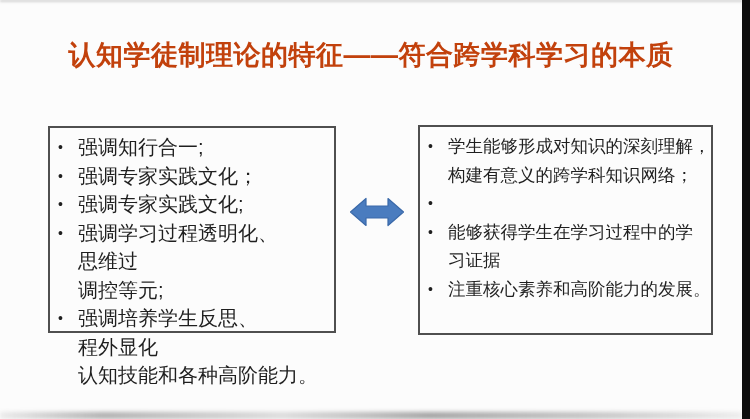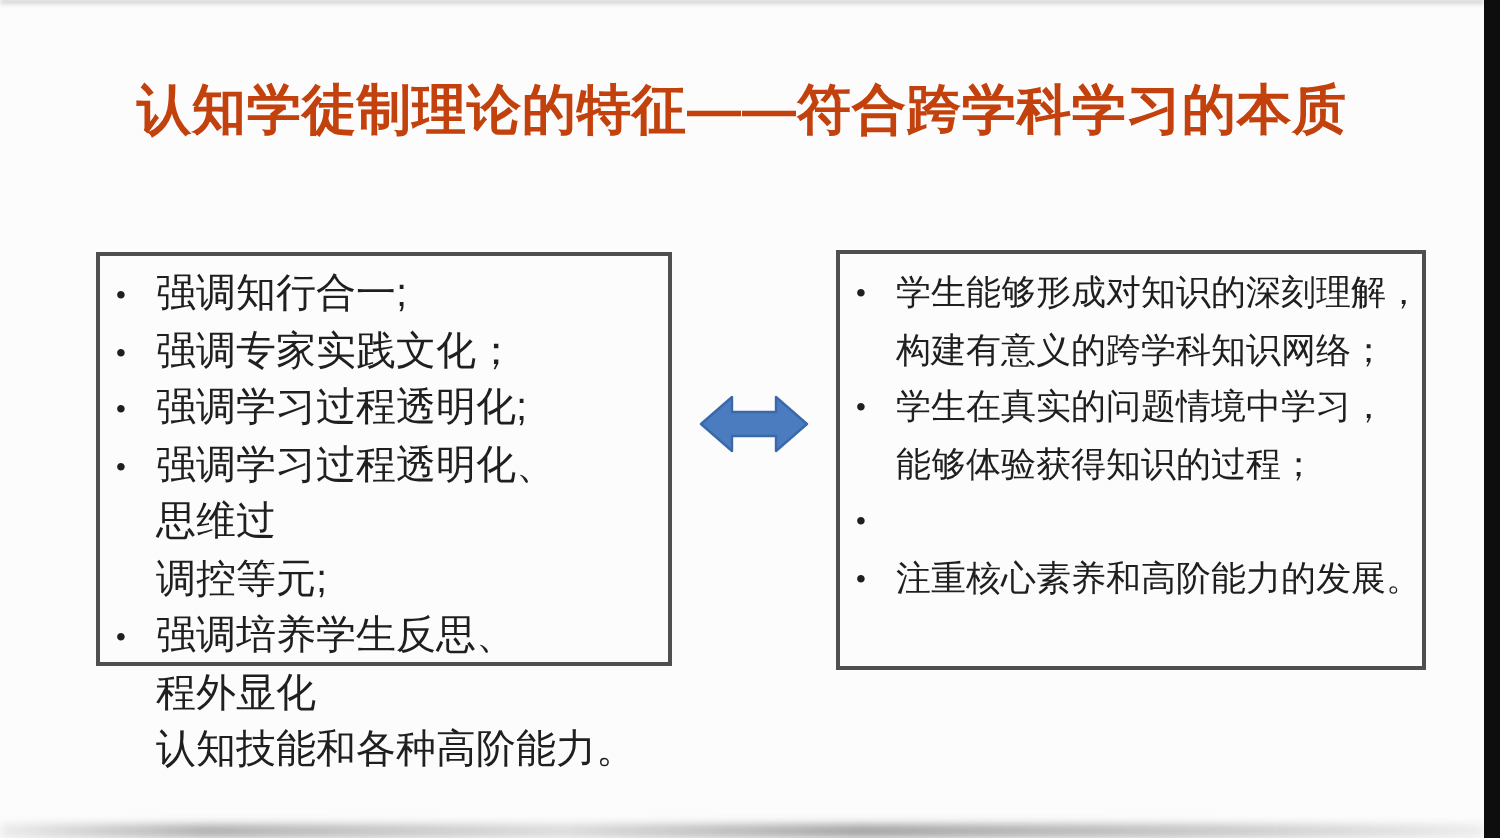--- a/index.html
+++ b/index.html
@@ -105,21 +105,21 @@
       <li>
         <span class="blt">•</span>
         <span class="txt">强调知行合一;</span>
       </li>
       <li>
         <span class="blt">•</span>
         <span class="txt">强调专家实践文化；</span>
       </li>
       <li>
         <span class="blt">•</span>
-        <span class="txt">强调学习过程透明化;</span>
+        <span class="txt">强调专家实践文化;</span>
       </li>
       <li>
         <span class="blt">•</span>
         <span class="txt">强调学习过程透明化、思维过
 调控等元;</span>
       </li>
       <li>
         <span class="blt">•</span>
         <span class="txt">强调培养学生反思、程外显化
 认知技能和各种高阶能力。</span>
@@ -133,25 +133,25 @@
 
   <div class="box right">
     <ul>
       <li>
         <span class="blt">•</span>
         <span class="txt">学生能够形成对知识的深刻理解，
 构建有意义的跨学科知识网络；</span>
       </li>
       <li>
         <span class="blt">•</span>
-        <span class="txt">学生在真实的问题情境中学习，
-能够体验获得知识的过程；</span>
       </li>
       <li>
         <span class="blt">•</span>
+        <span class="txt">能够获得学生在学习过程中的学
+习证据</span>
       </li>
       <li>
         <span class="blt">•</span>
         <span class="txt">注重核心素养和高阶能力的发展。</span>
       </li>
     </ul>
   </div>
 
   <div class="bottom-smudge"></div>
   <div class="side-bar"></div>

